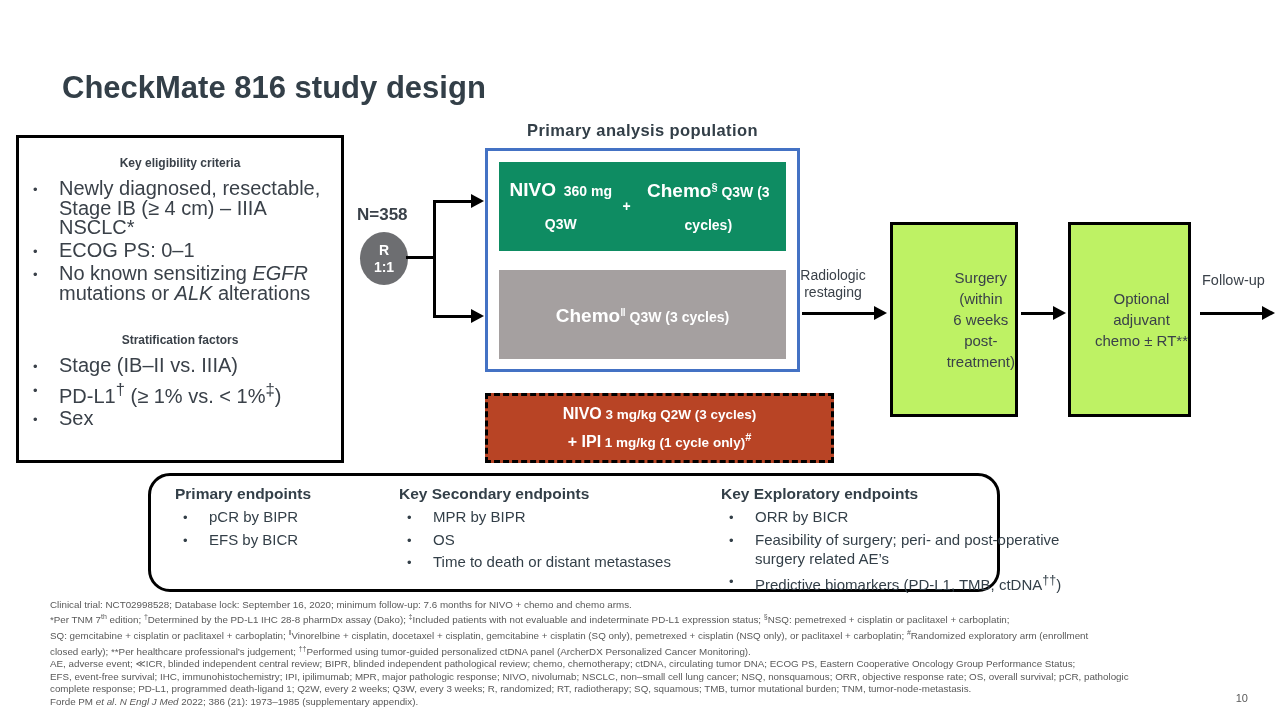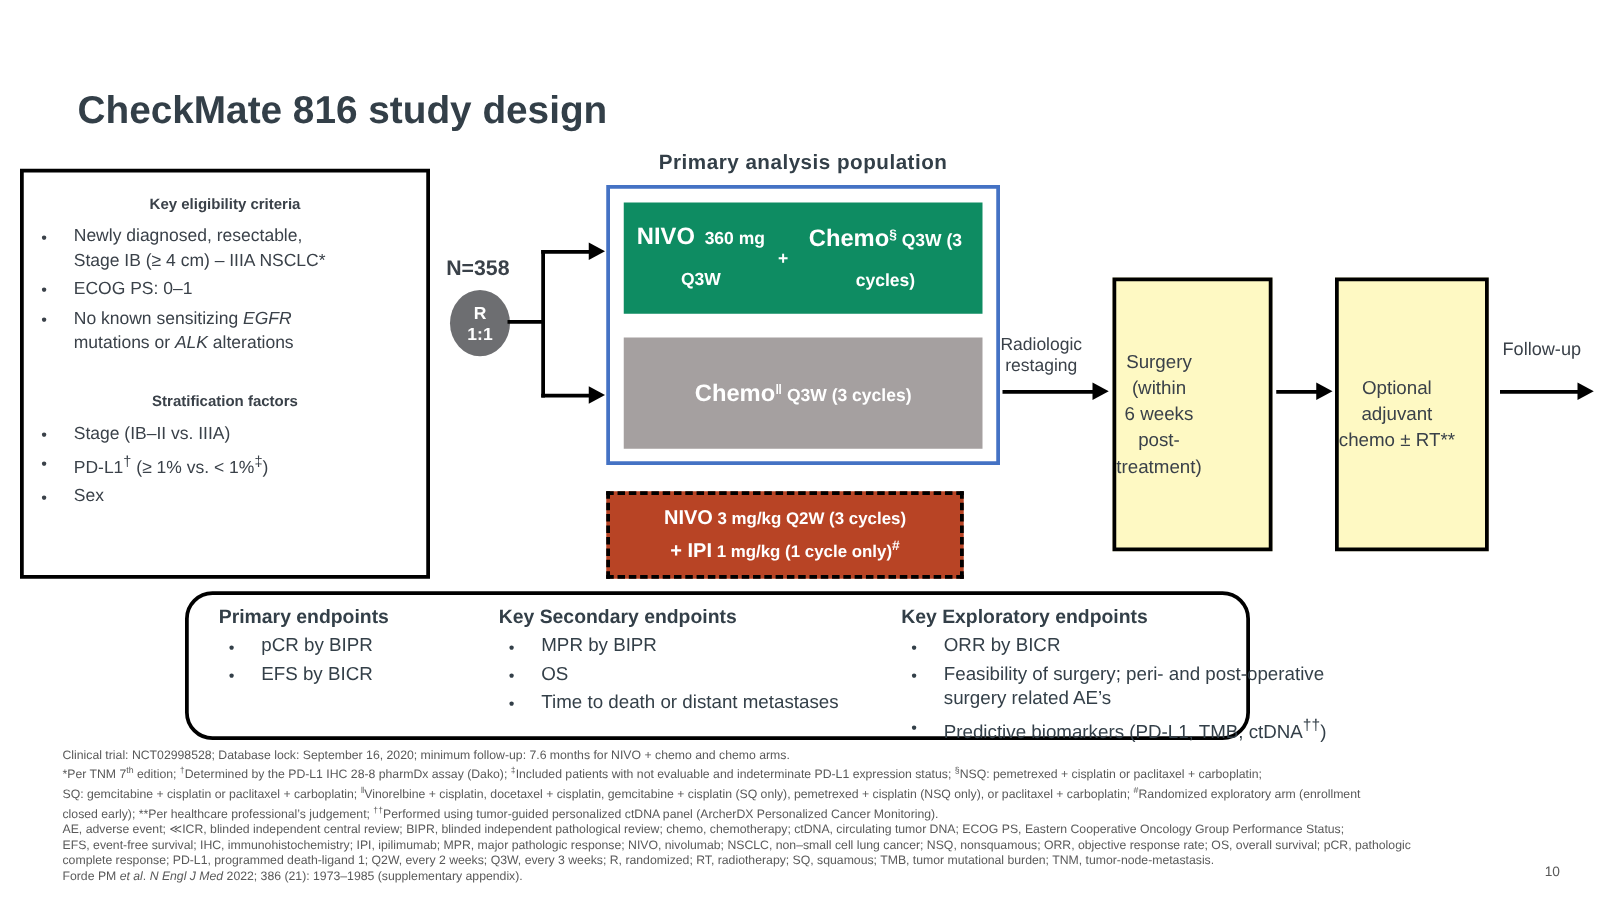--- a/index.html
+++ b/index.html
@@ -4,21 +4,21 @@
 <style>
   html,body{margin:0;padding:0;background:#fff;}
   .slide{position:relative;width:1280px;height:720px;background:#fff;overflow:hidden;
          font-family:"Liberation Sans",sans-serif;color:var(--body-text,#3a4149);}
   .slide-title{position:absolute;left:50px;top:70px;font-size:31px;font-weight:bold;color:var(--title-text,#333f48);margin-left:12px;}
 
   
   .elig-box{position:absolute;left:16px;top:135px;width:328px;height:328px;border:3px solid #000;box-sizing:border-box;}
   .box-heading{text-align:center;font-weight:bold;font-size:12px;margin:18px 6px 9px 6px;}
   .box-heading.strat{margin-top:30px;}
-  .bullet-row{display:flex;font-size:14px;line-height:19.5px;margin:3px 10px 3px 14px;}
+  .bullet-row{display:flex;font-size:20px;line-height:19.5px;margin:3px 10px 3px 14px;}
   .bullet-row::before{content:"\2022";flex:none;width:26px;font-size:13px;padding-top:1px;}
 
   
   .n-label{position:absolute;left:357px;top:205px;font-size:17px;font-weight:bold;}
   .r-circle{position:absolute;left:360px;top:232px;width:48px;height:53px;border-radius:50%;
             background:var(--randomize-circle,#6d6e71);color:#fff;font-weight:bold;font-size:14px;line-height:17px;
             display:flex;flex-direction:column;align-items:center;justify-content:center;text-align:center;}
 
   
   .h-line{position:absolute;height:3px;background:#000;}
@@ -30,29 +30,29 @@
                color:var(--title-text,#333f48);letter-spacing:.4px;}
   .blue-box{position:absolute;left:485px;top:148px;width:315px;height:224px;border:3px solid var(--blue-border,#4472c4);box-sizing:border-box;background:#fff;}
   .arm-box{position:absolute;left:11px;width:287px;height:89px;color:#fff;font-weight:bold;font-size:14px;line-height:33px;
            display:flex;flex-direction:row;align-items:center;justify-content:center;text-align:center;}
   .arm-green{top:11px;background:var(--green-arm,#0e8c62);}
   .arm-gray{top:119px;background:var(--gray-arm,#a5a0a0);}
   .arm-box .drug{font-size:19px;}
   .arm-box sup,.red-box sup{font-size:11px;}
 
   
-  .red-box{position:absolute;left:485px;top:393px;width:286px;height:70px;background:var(--red-arm,#b84425);
+  .red-box{position:absolute;left:485px;top:393px;width:349px;height:70px;background:var(--red-arm,#b84425);
            border:3px dashed #000;box-sizing:border-box;color:#fff;font-weight:bold;font-size:13.5px;line-height:22px;
            display:flex;flex-direction:column;align-items:center;justify-content:center;text-align:center;}
   .red-box .drug{font-size:16px;}
 
   
   .radiologic-label{position:absolute;left:798px;top:267px;width:70px;text-align:center;font-size:14px;line-height:16.5px;}
-  .flow-box{position:absolute;top:222px;height:219px;border:3px solid #000;box-sizing:border-box;background:#fef9c3;
-            display:flex;align-items:center;justify-content:flex-start;text-align:center;font-size:15px;line-height:21px;}
+  .flow-box{position:absolute;top:222px;height:195px;border:3px solid #000;box-sizing:border-box;background:#bef264;
+            display:flex;align-items:center;justify-content:flex-end;text-align:center;font-size:15px;line-height:21px;}
   .surgery-box{left:890px;width:128px;}
   .optional-box{left:1068px;width:123px;}
   .followup-label{position:absolute;left:1202px;top:272px;font-size:14.5px;}
 
   
   .endpoints-box{position:absolute;left:148px;top:473px;width:852px;height:119px;border:3px solid #000;border-radius:22px;
                  box-sizing:border-box;color:var(--title-text,#333f48);}
   .ep-col{position:absolute;top:9px;}
   .ep-col-primary{left:24px;width:215px;}
   .ep-col-secondary{left:248px;width:345px;}

